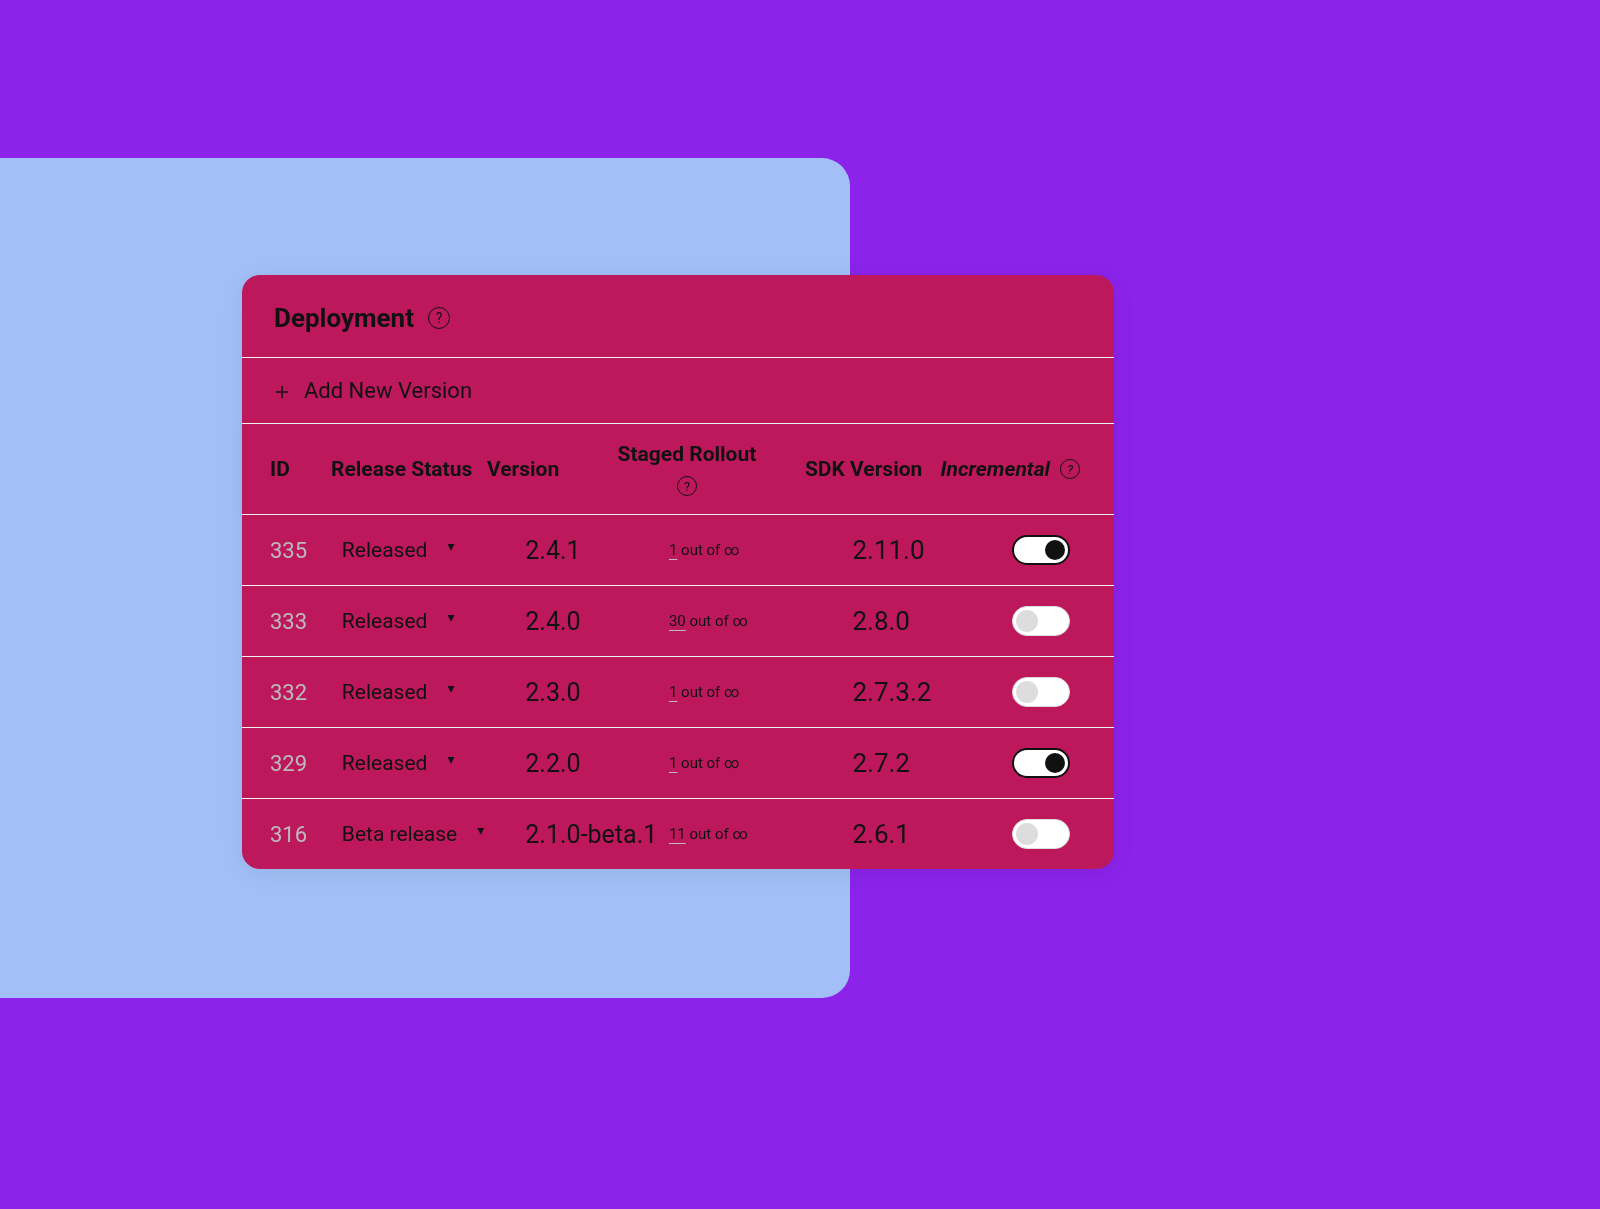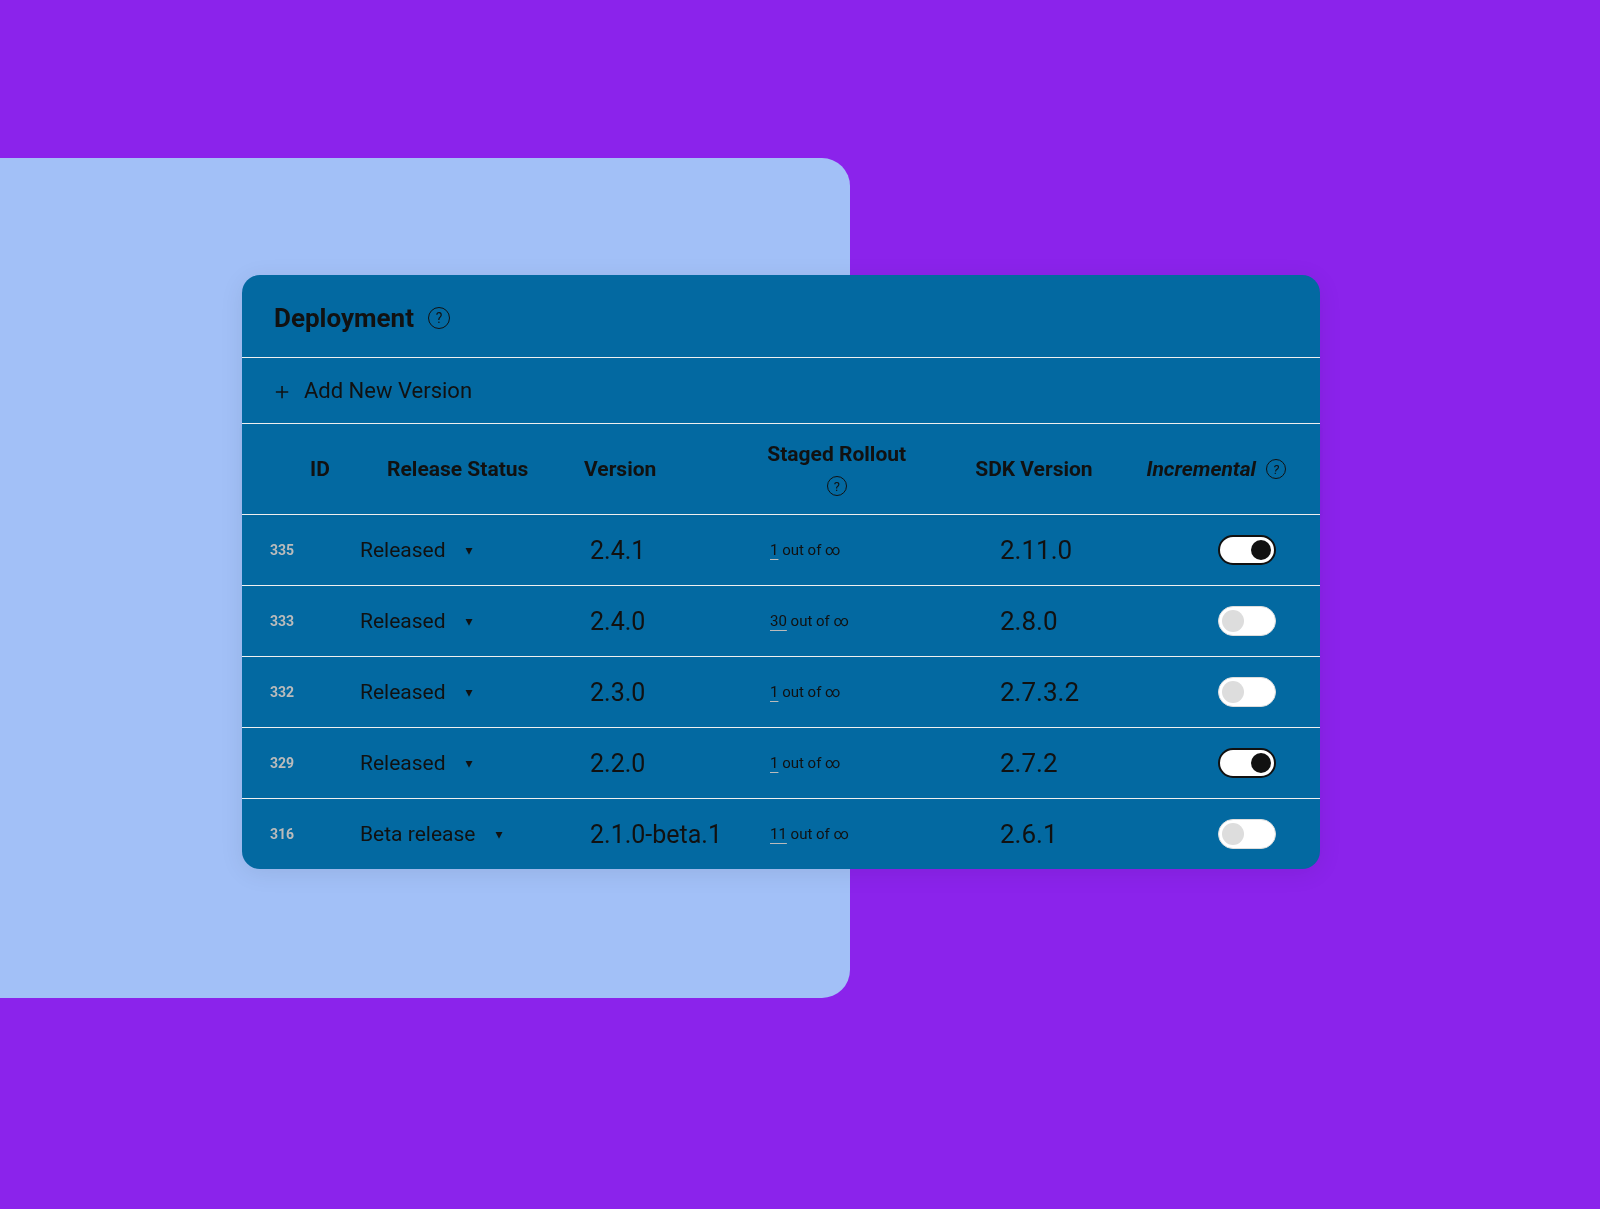--- a/index.html
+++ b/index.html
@@ -21,22 +21,22 @@
       left: 0;
       width: 850px;
       height: 840px;
       background: #a2c0f7;
       border-radius: 0 28px 28px 0;
     }
     .card {
       position: absolute;
       top: 275px;
       left: 242px;
-      width: 1078px;
-      background: #0369a1;
+      width: 872px;
+      background: #be185d;
       border-radius: 18px;
       box-shadow: 0 4px 24px rgba(0,0,0,0.08);
     }
     .card-header {
       display: flex;
       align-items: center;
       padding: 28px 32px 24px;
       gap: 14px;
       border-bottom: 1px solid #f0f0f0;
     }
@@ -86,21 +86,21 @@
     .table {
       width: 100%;
     }
     .table-header {
       display: flex;
       align-items: center;
       padding: 18px 28px;
       border-bottom: 1px solid #eee;
       box-shadow: 0 2px 4px rgba(0,0,0,0.04);
     }
-    .col-id { width: 90px; margin-left: 40px; }
+    .col-id { width: 90px; }
     .col-status { width: 230px; }
     .col-version { width: 180px; }
     .col-rollout { width: 230px; flex-direction: column; }
     .col-sdk { width: 200px; margin-left: 40px; }
     .col-incremental { flex: 1; display: flex; justify-content: flex-end; align-items: center; gap: 8px; padding-right: 6px; font-style: italic; }
     .th {
       font-size: 21px;
       font-weight: 700;
       color: #111;
     }
@@ -113,28 +113,27 @@
       display: flex;
       align-items: center;
       padding: 20px 28px;
       border-bottom: 1px solid #f0f0f0;
     }
     .table-row:last-child {
       border-bottom: none;
     }
     .cell-id {
       width: 90px;
-      font-size: 14px;
+      font-size: 22px;
       color: #bbb;
-      font-weight: 700;
+      font-weight: 400;
     }
     .cell-status {
       width: 230px;
       display: flex;
-      align-items: center;
       gap: 20px;
     }
     .status-text {
       font-size: 21px;
       color: #111;
       font-weight: 400;
     }
     .chevron-down {
       font-size: 14px;
       color: #111;

